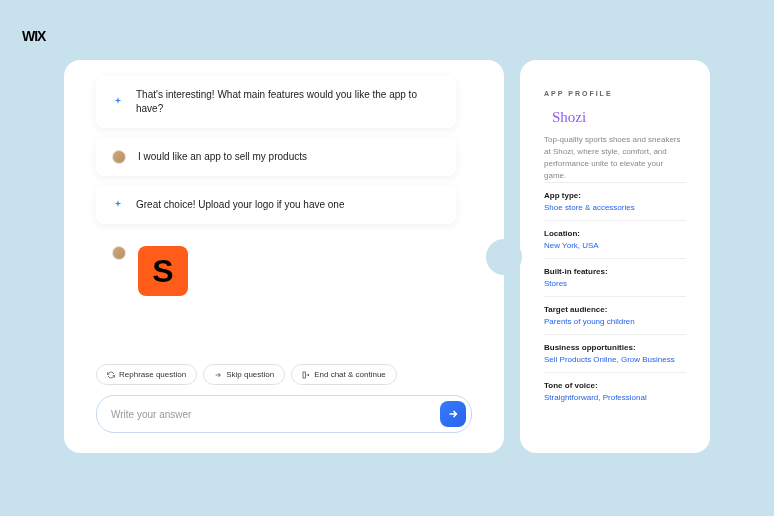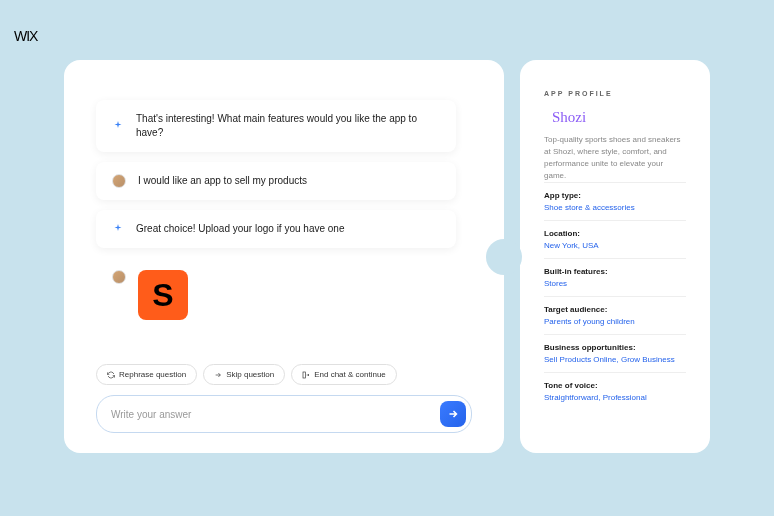--- a/index.html
+++ b/index.html
@@ -10,40 +10,40 @@
     body {
       font-family: -apple-system, BlinkMacSystemFont, "Segoe UI", Helvetica, Arial, sans-serif;
       background: #c8e2ed;
       width: 774px;
       height: 516px;
       overflow: hidden;
     }
     .logo {
       position: absolute;
       top: 28px;
-      left: 14px;
-      font-weight: 400;
+      left: 22px;
+      font-weight: 700;
       font-size: 14px;
       letter-spacing: -1px;
       color: #000;
     }
     .container {
       position: absolute;
       top: 60px;
       left: 64px;
       width: 646px;
       height: 393px;
       display: flex;
       gap: 0;
     }
     .chat-panel {
       width: 440px;
       background: #fff;
       border-radius: 16px;
-      padding: 40px 32px 20px 32px;
+      padding: 16px 32px 20px 32px;
       display: flex;
       flex-direction: column;
       position: relative;
     }
     .chat-messages {
       flex: 1;
       display: flex;
       flex-direction: column;
       gap: 10px;
     }

